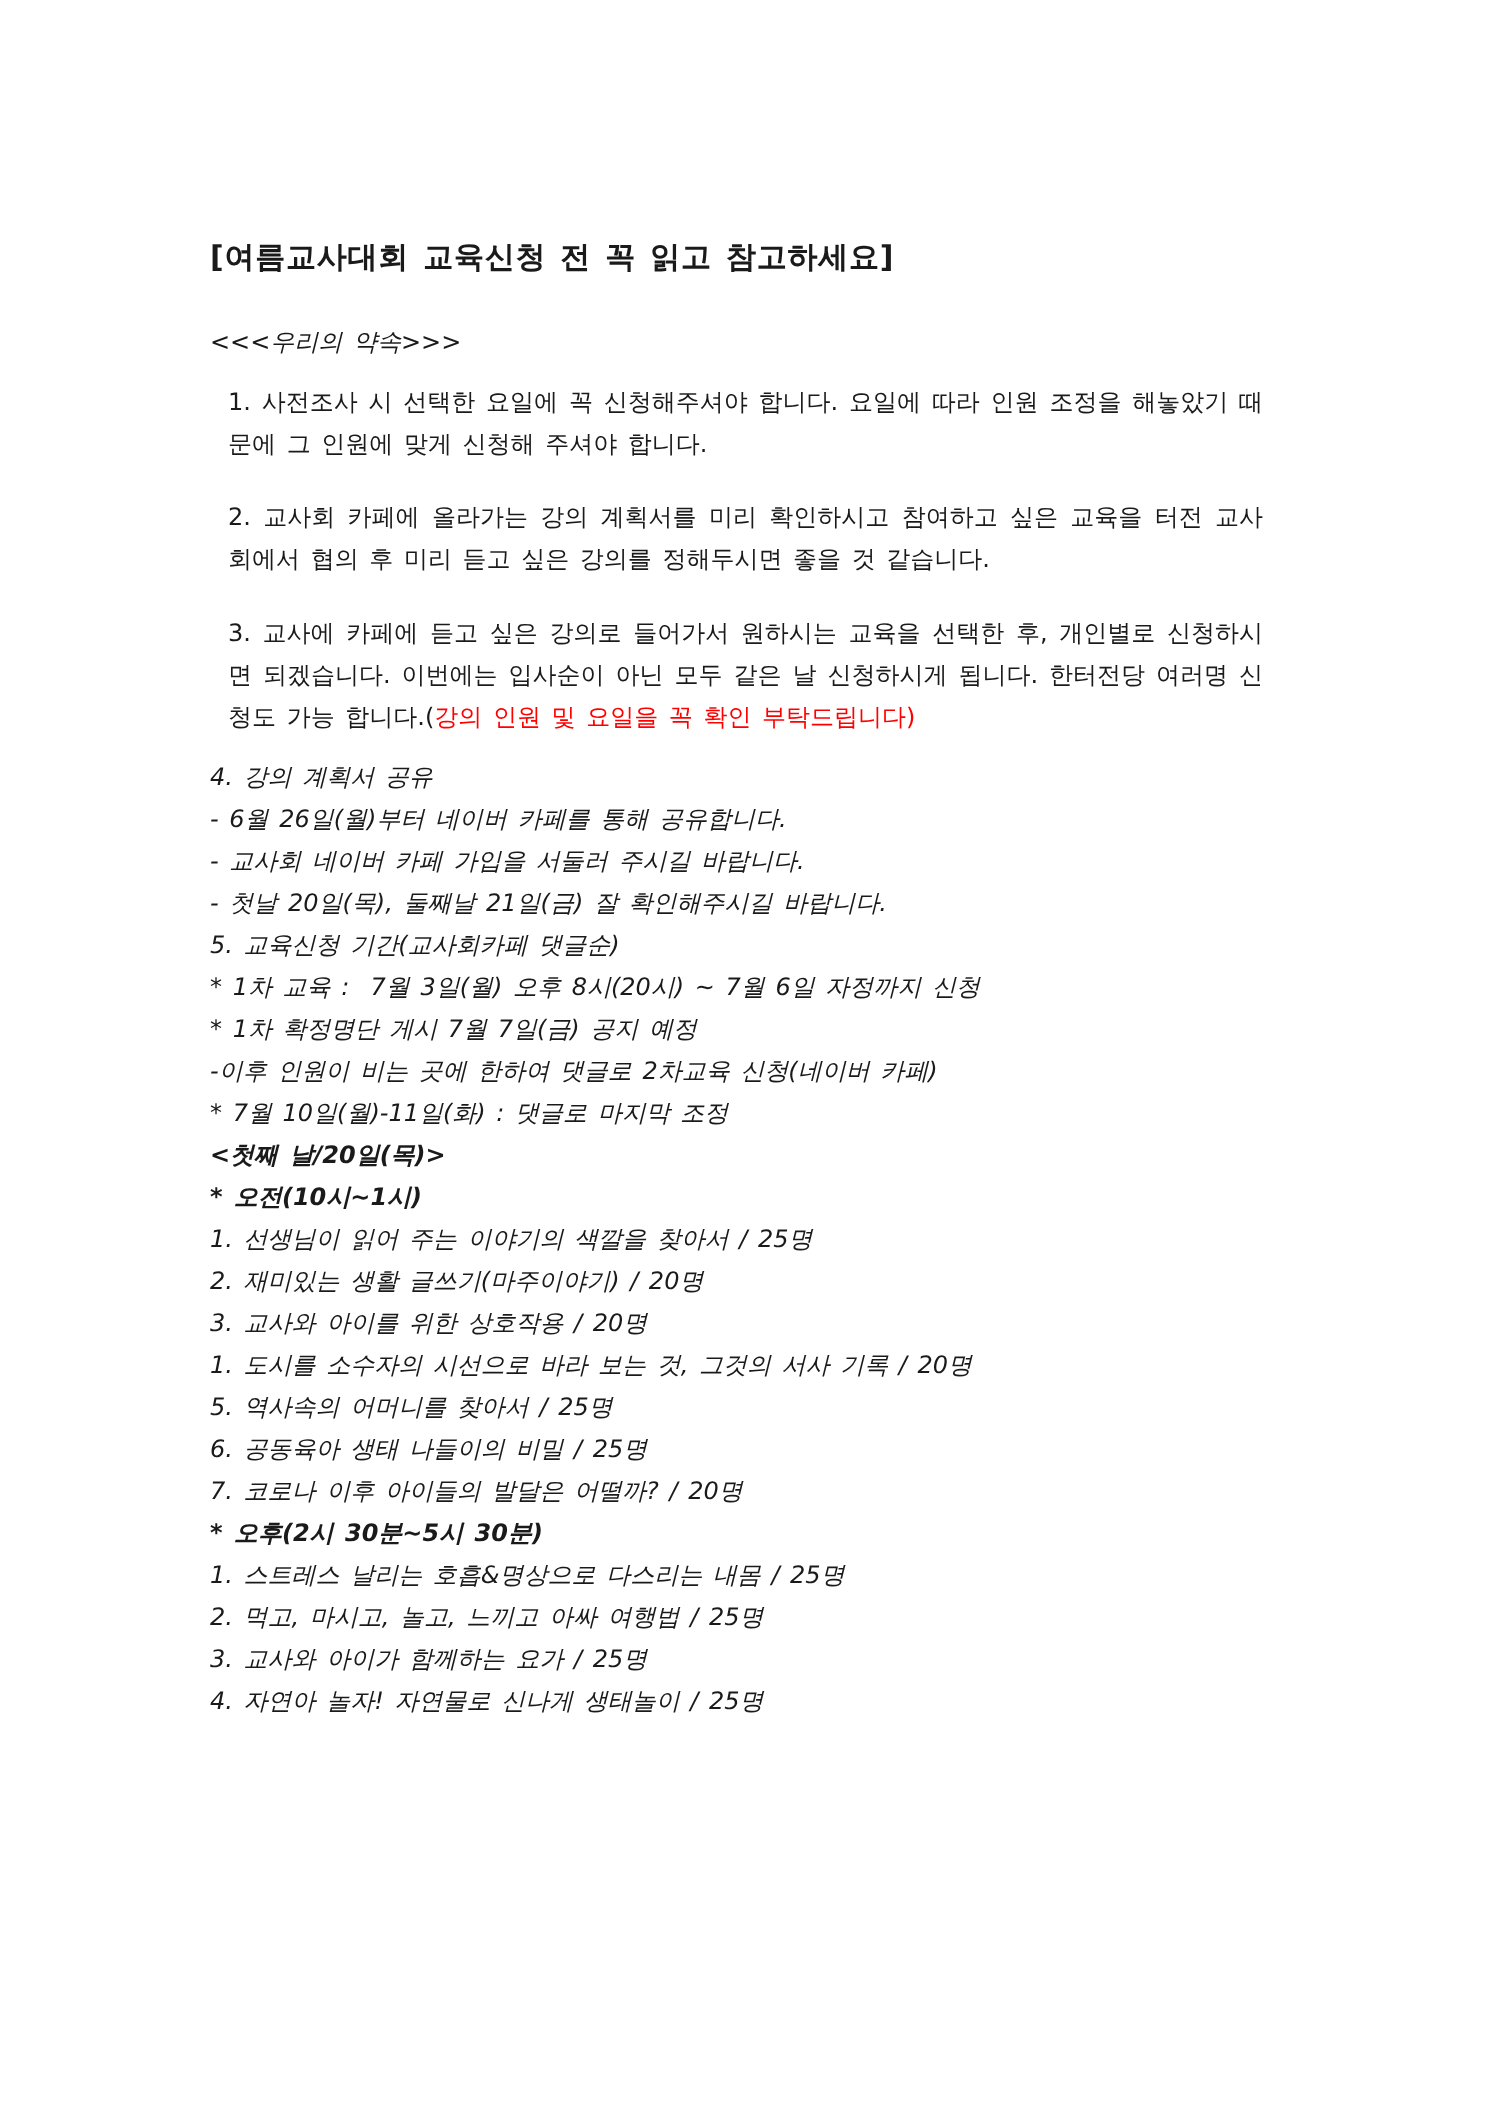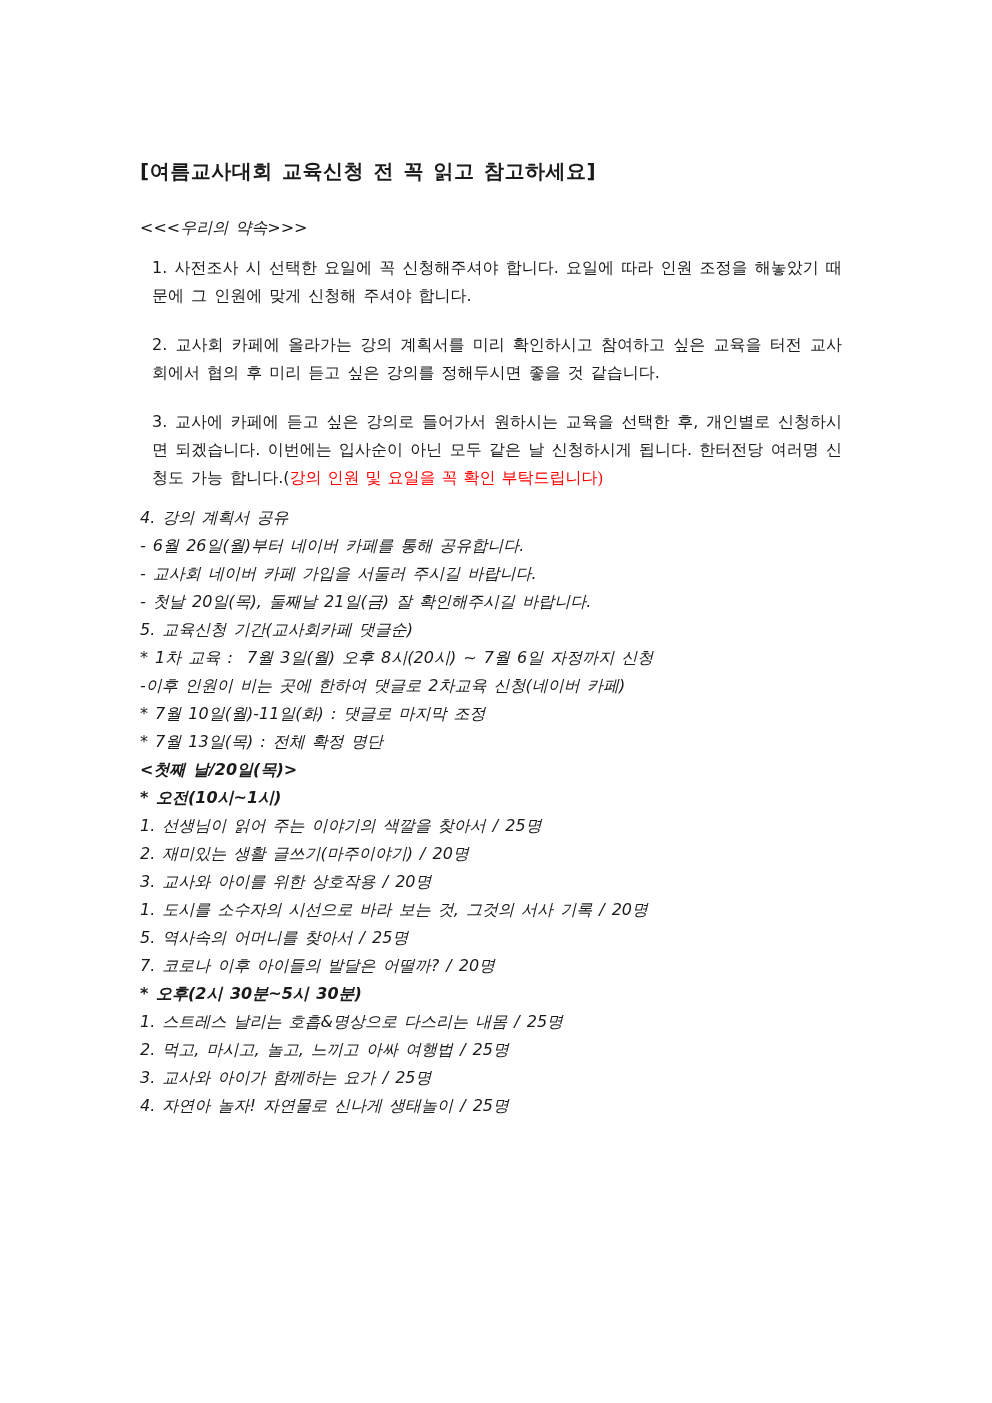--- a/index.html
+++ b/index.html
@@ -34,21 +34,21 @@
     white-space: pre;
     font-style: italic;
   }
   .para {
     margin: 12px;
     text-align: justify;
   }
   .gap    { margin-top: 21px; }
   .gap-lg { margin-top: 24px; }
   .bold   { font-weight: bold; }
-  .red    { color: var(--highlight, #ff0000); font-family: Liberation Serif, serif; }
+  .red    { color: var(--highlight, #ff0000); }
   .block  { margin: 0; }
 </style>
 </head>
 <body>
 
 <div class="page">
 
   <h1 class="title">[여름교사대회 교육신청 전 꼭 읽고 참고하세요]</h1>
 
   <p class="line">&lt;&lt;&lt;우리의 약속&gt;&gt;&gt;</p>
@@ -62,34 +62,35 @@
   <div class="block gap">
     <div class="line">4. 강의 계획서 공유</div>
     <div class="line">- 6월 26일(월)부터 네이버 카페를 통해 공유합니다.</div>
     <div class="line">- 교사회 네이버 카페 가입을 서둘러 주시길 바랍니다.</div>
     <div class="line">- 첫날 20일(목), 둘째날 21일(금) 잘 확인해주시길 바랍니다.</div>
   </div>
 
   <div class="block gap">
     <div class="line">5. 교육신청 기간(교사회카페 댓글순)</div>
     <div class="line">* 1차 교육 :  7월 3일(월) 오후 8시(20시) ~ 7월 6일 자정까지 신청</div>
+    <div class="line">* 1차 확정명단 게시 7월 7일(금) 공지 예정</div>
     <div class="line">-이후 인원이 비는 곳에 한하여 댓글로 2차교육 신청(네이버 카페)</div>
     <div class="line">* 7월 10일(월)-11일(화) : 댓글로 마지막 조정</div>
-    <div class="line">* 7월 13일(목) : 전체 확정 명단</div>
   </div>
 
   <div class="block gap-lg">
     <div class="line bold">&lt;첫째 날/20일(목)&gt;</div>
 
     <div class="line bold">* 오전(10시~1시)</div>
     <div class="line">1. 선생님이 읽어 주는 이야기의 색깔을 찾아서 / 25명</div>
     <div class="line">2. 재미있는 생활 글쓰기(마주이야기) / 20명</div>
     <div class="line">3. 교사와 아이를 위한 상호작용 / 20명</div>
     <div class="line">1. 도시를 소수자의 시선으로 바라 보는 것, 그것의 서사 기록 / 20명</div>
     <div class="line">5. 역사속의 어머니를 찾아서 / 25명</div>
+    <div class="line">6. 공동육아 생태 나들이의 비밀 / 25명</div>
     <div class="line">7. 코로나 이후 아이들의 발달은 어떨까? / 20명</div>
 
     <div class="line bold">* 오후(2시 30분~5시 30분)</div>
     <div class="line">1. 스트레스 날리는 호흡&amp;명상으로 다스리는 내몸 / 25명</div>
     <div class="line">2. 먹고, 마시고, 놀고, 느끼고 아싸 여행법 / 25명</div>
     <div class="line">3. 교사와 아이가 함께하는 요가 / 25명</div>
     <div class="line">4. 자연아 놀자! 자연물로 신나게 생태놀이 / 25명</div>
   </div>
 
 </div>

